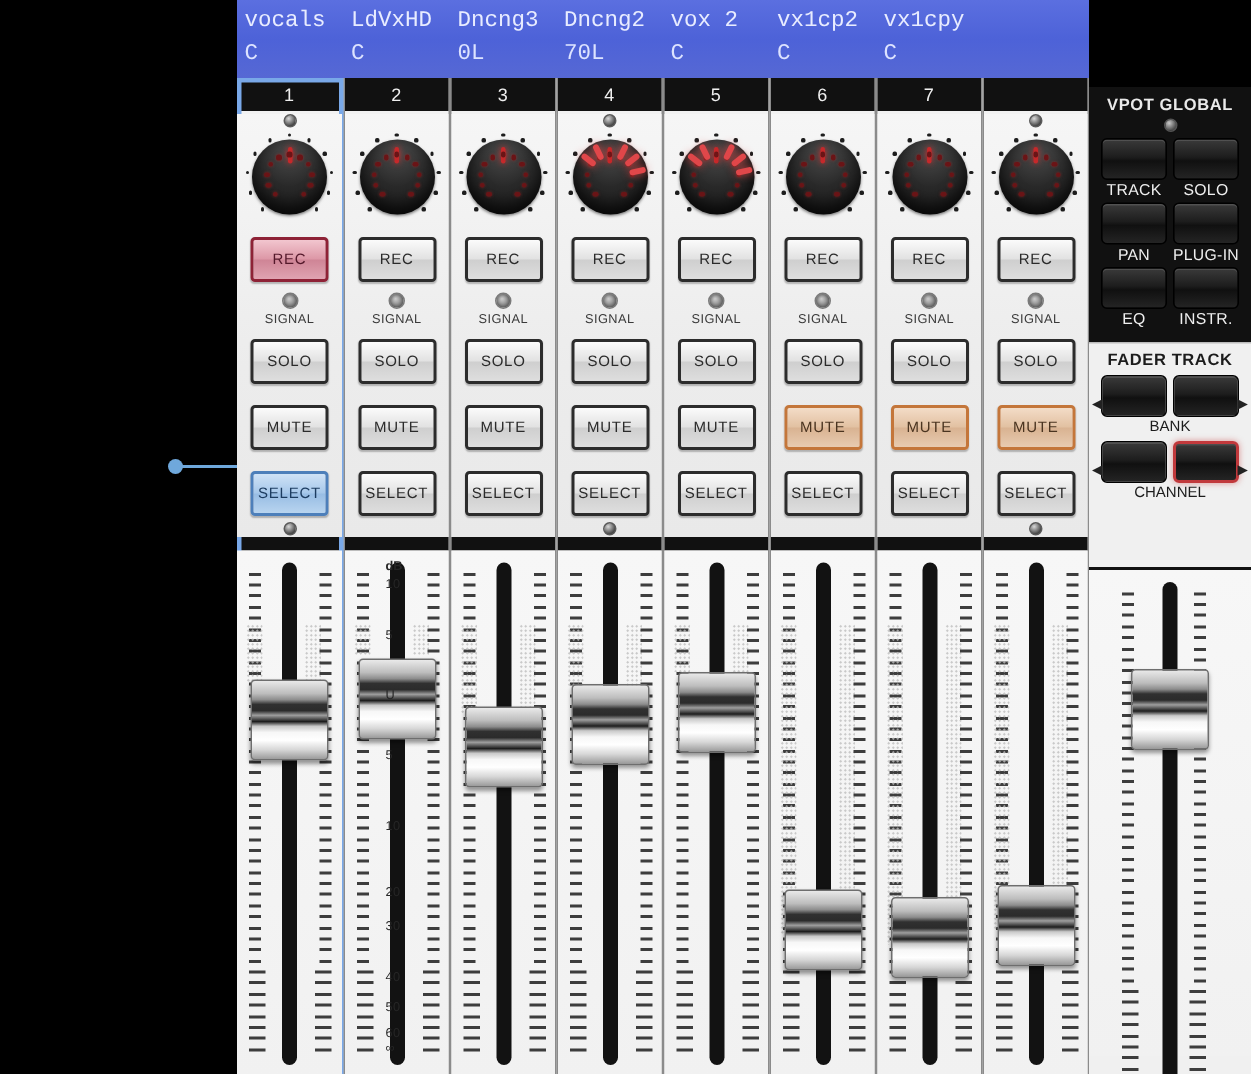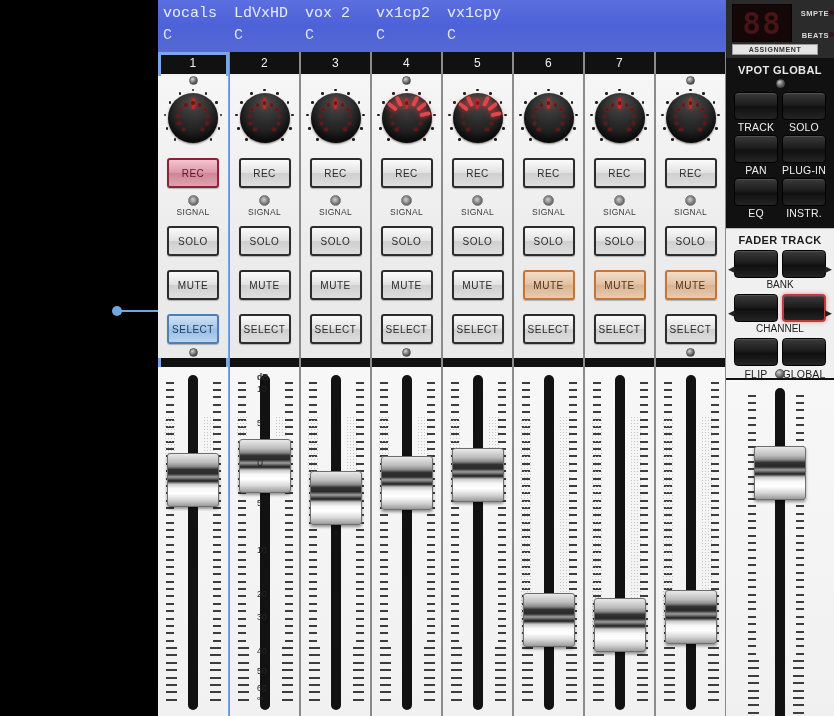--- a/index.html
+++ b/index.html
@@ -155,43 +155,41 @@
     <div class="lcd" id="lcd">
         <div class="lcd-cell">
           <div>vocals</div>
           <div class="l2">C</div>
         </div>
         <div class="lcd-cell">
           <div>LdVxHD</div>
           <div class="l2">C</div>
         </div>
         <div class="lcd-cell">
+          <div>Dncng3</div>
+          <div class="l2">0L</div>
+        </div>
+        <div class="lcd-cell">
+          <div>Dncng2</div>
+          <div class="l2">70L</div>
+        </div>
+        <div class="lcd-cell">
           <div>vox 2</div>
           <div class="l2">C</div>
         </div>
         <div class="lcd-cell">
           <div>vx1cp2</div>
           <div class="l2">C</div>
         </div>
         <div class="lcd-cell">
           <div>vx1cpy</div>
           <div class="l2">C</div>
         </div>
       </div>
 
-    <div class="tdisp">
-      <div class="seg-box">
-        <span class="seg-digit">88</span>
-      </div>
-      <div class="tdisp-lab tl-smpte">SMPTE</div>
-      <div class="tled tled-s"></div>
-      <div class="tdisp-lab tl-beats">BEATS</div>
-      <div class="tled tled-b"></div>
-      <div class="assign-lab">ASSIGNMENT</div>
-    </div>
 
     <div class="strips" id="strips">
         <div class="strip sel">
           <div class="num">1</div>
           <div class="body">
             <div class="screw"></div>
             <div class="pot-wrap">
               <div class="pot-dots">
                 <i style="left:11.801946928776896px;top:51.249244407331375px"></i>
                 <i style="left:3.838852072129952px;top:40.28898461564553px"></i>
@@ -1472,31 +1470,20 @@
         <div class="fb-row">
           <div class="bgrid">
             <div class="dbtn"></div>
             <div class="dbtn hot"></div>
           </div>
           <div class="arrow" style="left:2px; top:18px;">◀</div>
           <div class="arrow" style="right:2px; top:18px;">▶</div>
           <div class="sub-lab">CHANNEL</div>
         </div>
 
-        <div class="fb-row">
-          <div class="bgrid">
-            <div class="dbtn"></div>
-            <div class="dbtn"></div>
-          </div>
-          <div class="bgrid" style="padding-top:1px">
-            <div class="dlab dark">FLIP</div>
-            <div class="dlab dark">GLOBAL</div>
-          </div>
-          <div class="flip-screw"></div>
-        </div>
       </div>
 
       <div class="master-area" id="masterArea">
           <div class="scaleL" style="left:22px">
             <div class="tick" style="top:2%;width:8px"></div>
             <div class="tick" style="top:4.2%;width:8px"></div>
             <div class="tick" style="top:6.4%;width:8px"></div>
             <div class="tick" style="top:8.600000000000001%;width:8px"></div>
             <div class="tick" style="top:10.8%;width:8px"></div>
             <div class="tick" style="top:13%;width:8px"></div>

